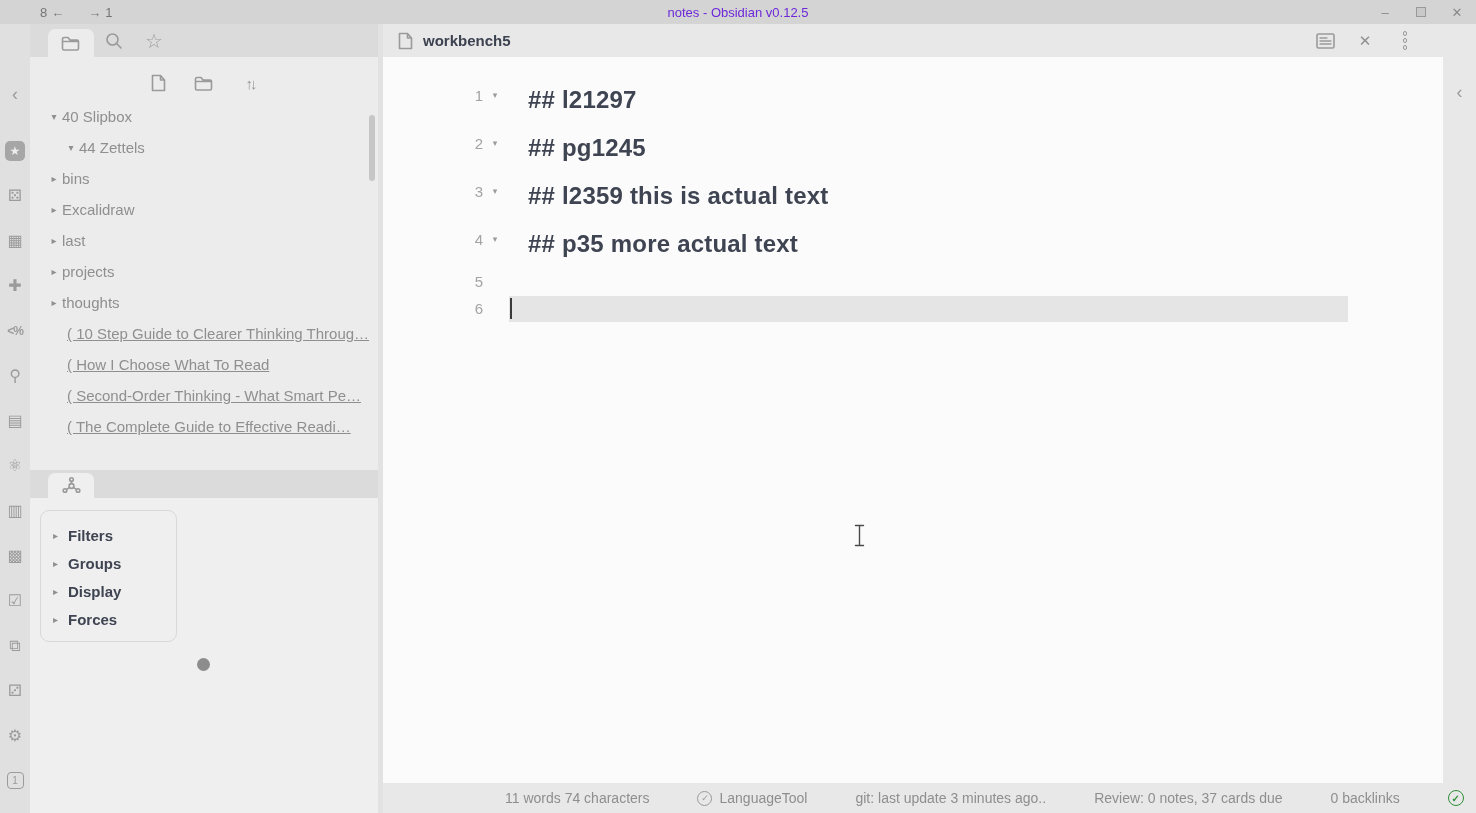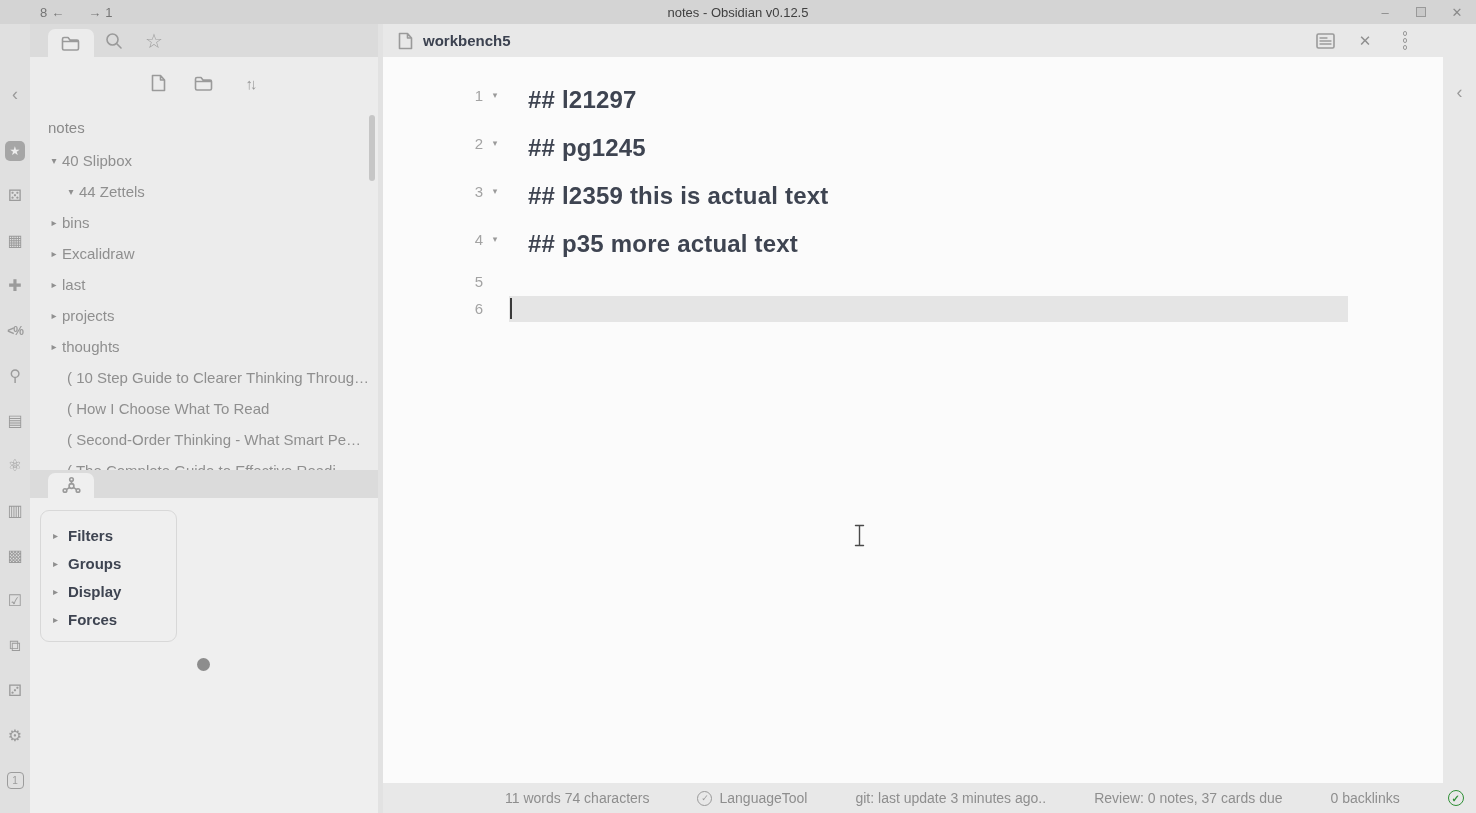--- a/index.html
+++ b/index.html
@@ -5,21 +5,21 @@
   * { margin:0; padding:0; box-sizing:border-box; }
   html,body { width:1476px; height:813px; overflow:hidden; }
   body { font-family:"Liberation Sans", sans-serif; background:#e2e2e2; position:relative; }
 
   
   #titlebar { position:absolute; left:0; top:0; width:1476px; height:24px; background:#d4d4d4;
     display:flex; align-items:center; font-size:13px; color:#757575; }
   .tb-nav { position:absolute; left:40px; display:flex; gap:6px; align-items:center; }
   .tb-nav .grp { display:flex; gap:4px; align-items:center; cursor:default; }
   .tb-nav .grp + .grp { margin-left:18px; }
-  .tb-title { position:absolute; left:0; right:0; text-align:center; color:#404040; }
+  .tb-title { position:absolute; left:0; right:0; text-align:center; color:#6d28d9; }
   .tb-controls { position:absolute; right:8px; display:flex; align-items:center; gap:14px; }
   .tb-controls span { width:22px; text-align:center; color:#8a8a8a; font-size:13px; }
   .maxbox { display:inline-block; width:10px; height:10px; border:1.5px solid #999; background:#c9c9c9; }
 
   
   #ribbon { position:absolute; left:0; top:24px; width:30px; height:789px; background:#e0e0e0; }
   .ribbon-collapse { position:absolute; top:60px; left:0; width:30px; text-align:center;
      font-size:18px; color:#9a9a9a; cursor:pointer; }
   .ribbon-icons { position:absolute; top:104px; left:0; width:30px; display:flex; flex-direction:column; }
   .ribbon-icon { height:45px; display:flex; align-items:center; justify-content:center;
@@ -47,21 +47,21 @@
   .exp-actions .act { width:22px; height:22px; display:flex; align-items:center; justify-content:center; cursor:pointer; color:#9a9a9a; }
   .sort-glyph { font-size:15px; letter-spacing:-3px; color:#9a9a9a; }
   .vault-title { margin-top:14px; height:30px; line-height:30px; padding-left:18px;
      font-size:15px; color:#8a8a8a; }
   .tree { margin-top:2px; }
   .tree-row { height:31px; display:flex; align-items:center; font-size:15px; color:#8f8f8f;
      white-space:nowrap; overflow:hidden; cursor:pointer; }
   .tree-row .arr { width:16px; font-size:10px; color:#8f8f8f; flex:none; text-align:center; }
   .lvl0 { padding-left:16px; }
   .lvl1 { padding-left:33px; }
-  .file { padding-left:37px; }
+  .file { padding-left:37px;text-decoration:underline; }
   .exp-scrollbar { position:absolute; right:3px; top:58px; width:6px; height:66px;
      border-radius:3px; background:#c6c6c6; cursor:pointer; }
 
   #graph-tabstrip { position:absolute; left:0; top:446px; width:348px; height:28px; background:#dbdbdb;
      display:flex; align-items:flex-end; }
   #graph-tabstrip .tab { height:25px; background:#efefef; }
   #graph-pane { position:absolute; left:0; top:474px; width:348px; height:339px; background:#efefef; }
   .graph-card { position:absolute; left:10px; top:12px; width:137px; height:132px;
      border:1px solid #d8d8d8; border-radius:9px; padding:10px 0 0 12px; }
   .gc-row { height:28px; display:flex; align-items:center; cursor:pointer; }
@@ -209,21 +209,20 @@
       </span>
       <span class="act">
         <svg class="icon" width="20" height="16" viewBox="0 0 20 16">
           <path d="M1.5 4.5 v9 a1.5 1.5 0 0 0 1.5 1.5 h13 a1.5 1.5 0 0 0 1.5 -1.5 v-7 a1.5 1.5 0 0 0 -1.5 -1.5 h-7 l-2-2.5 h-4 a1.5 1.5 0 0 0 -1.5 1.5 z M1.5 6.5 h16"></path>
         </svg>
       </span>
       <span class="act">
         <span class="sort-glyph">↑↓</span>
       </span>
     </div>
-    <div class="vault-title">notes</div>
     <div class="tree">
       <div class="tree-row lvl0">
           <span class="arr">▾</span>
           <span>40 Slipbox</span>
         </div>
       <div class="tree-row lvl1">
           <span class="arr">▾</span>
           <span>44 Zettels</span>
         </div>
       <div class="tree-row lvl0">

